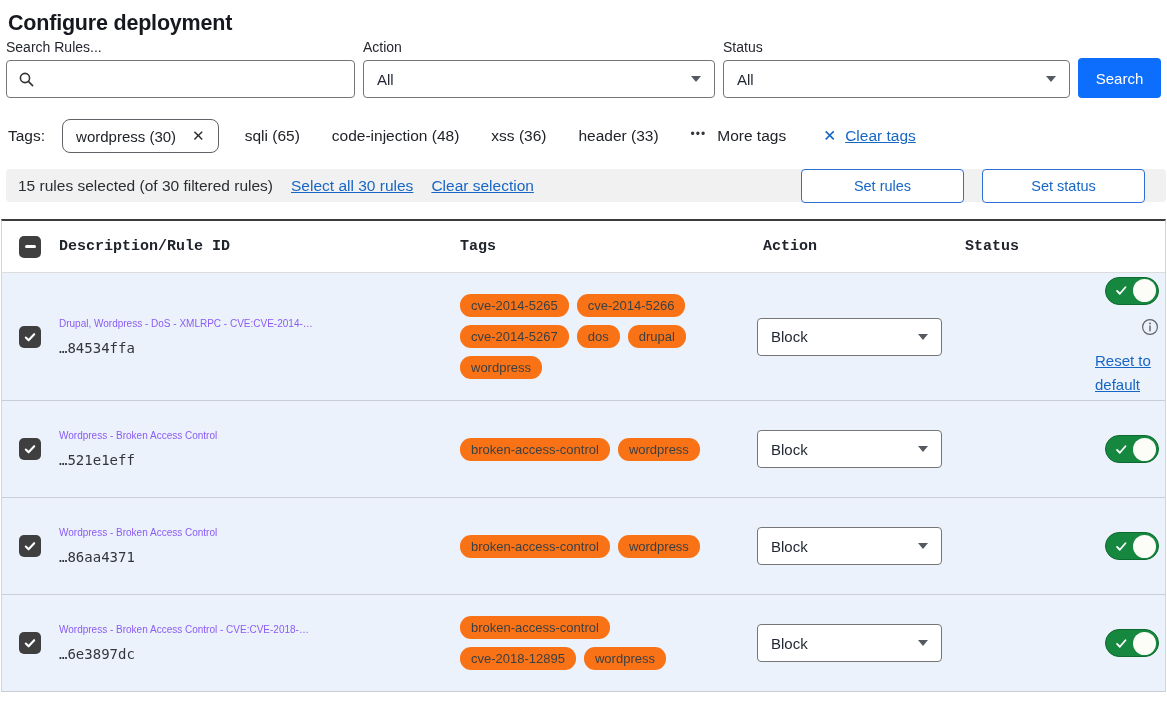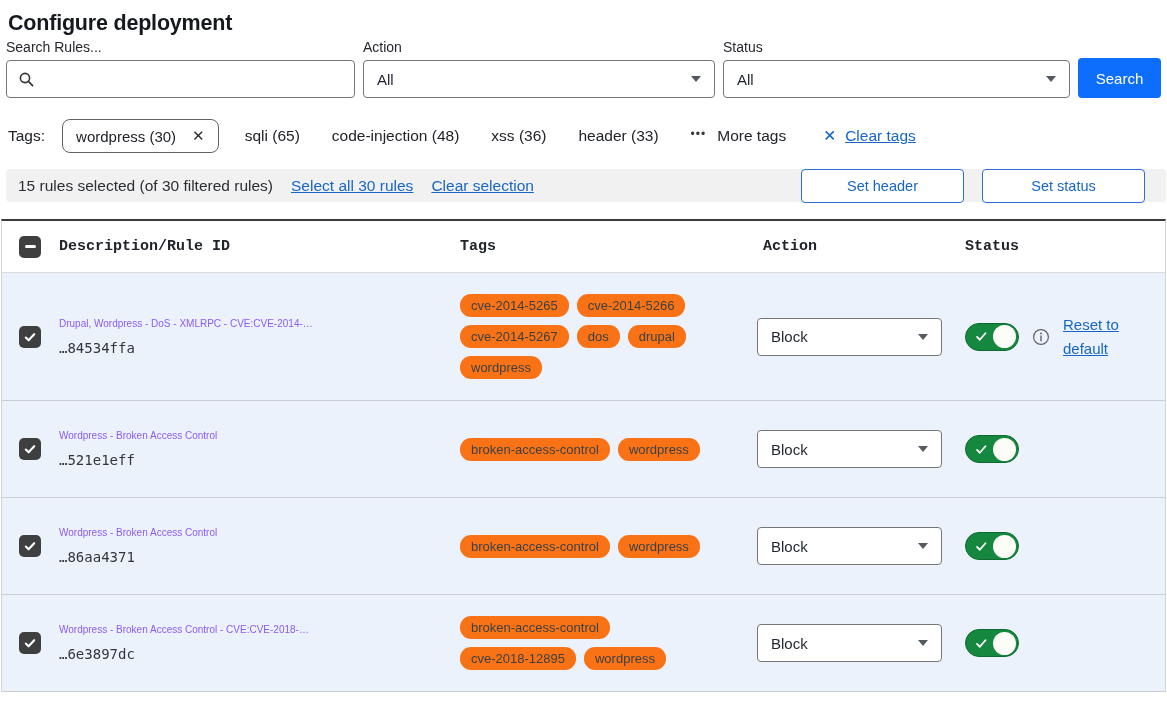--- a/index.html
+++ b/index.html
@@ -84,21 +84,21 @@
   .checkbox svg { display: block; }
   .indeterminate-bar { width: 11px; height: 3px; background: #fff; border-radius: 2px; }
   .desc { font-size: 10px; color: #8b5cf6; margin-bottom: 11px; }
   .rule-id { font-family: "DejaVu Sans Mono", monospace; font-size: 14px; color: #31363d; }
   .tags-cell { display: flex; flex-wrap: wrap; gap: 8px; max-width: 250px; padding: 21px 0; align-content: center; }
   .tag-pill {
     background: #f97316; color: #3c4043; border-radius: 11px; padding: 3px 11px;
     font-size: 13px; white-space: nowrap; line-height: 17px;
   }
   .action-cell .select { width: 185px; }
-  .status-cell { display: flex; align-items: center; gap: 13px; padding-left: 3px; padding-right: 6px; }
+  .status-cell { display: flex; align-items: flex-end; gap: 13px; padding-left: 3px; padding-right: 6px; flex-direction: column; }
   .toggle {
     position: relative; width: 54px; height: 28px; border-radius: 14px;
     background: #15873e; border: 1px solid #0d6b2f; flex: none;
     display: inline-flex; align-items: center; padding-left: 9px; cursor: pointer;
   }
   .knob { position: absolute; top: 1.5px; right: 2px; width: 23px; height: 23px; background: #fdfdf8; border-radius: 50%; }
   .info-icon { display: inline-flex; cursor: pointer; flex: none; }
   .reset-link { color: #1766c5; text-decoration: underline; font-size: 15px; width: 64px; line-height: 1.6; cursor: pointer; display: inline-block; }
 </style>
 </head>
@@ -161,21 +161,21 @@
       <span>✕</span>
       <span class="link-text">Clear tags</span>
     </span>
   </div>
 
   <div class="selection-bar">
     <span>15 rules selected (of 30 filtered rules)</span>
     <a>Select all 30 rules</a>
     <a>Clear selection</a>
     <span class="selection-spacer"></span>
-    <button class="outline-btn">Set header</button>
+    <button class="outline-btn">Set rules</button>
     <button class="outline-btn">Set status</button>
   </div>
 
   <div class="rules-table">
     <div class="thead">
       <div class="th-cb">
         <span class="checkbox">
           <span class="indeterminate-bar"></span>
         </span>
       </div>

